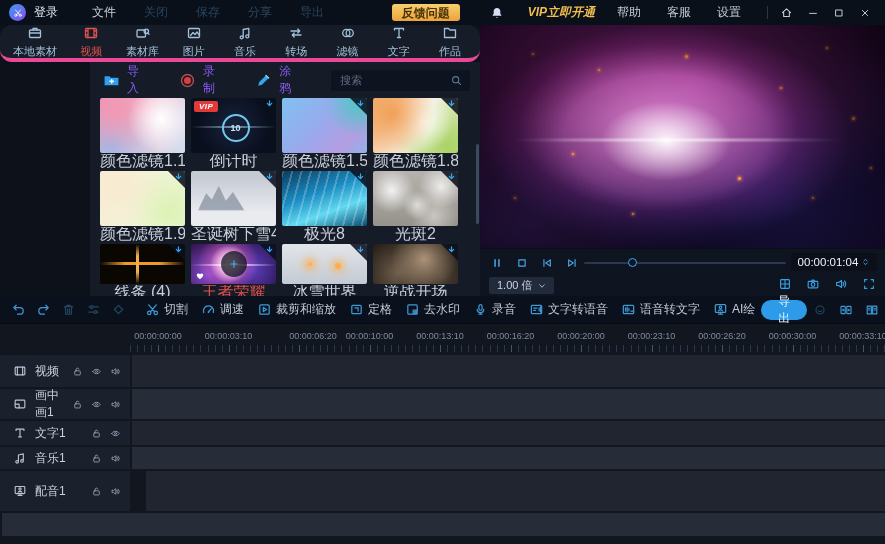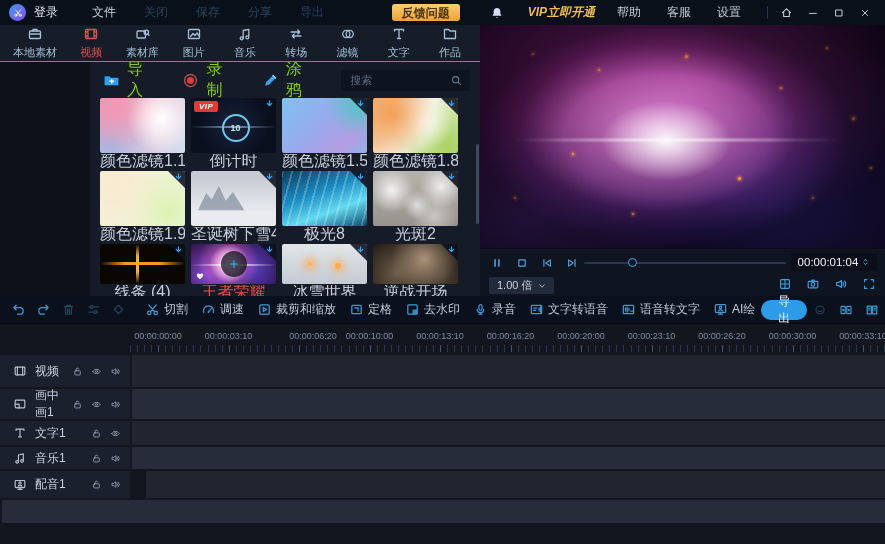--- a/index.html
+++ b/index.html
@@ -22,35 +22,35 @@
         color:#4a3106;font-weight:bold;font-size:12px;display:flex;align-items:center;}
   .bell{width:14px;height:14px;color:#d8dcf4;margin:0 24px 0 30px;}
   .vip-text{color:#f1bd4e;font-style:italic;font-weight:bold;margin-right:22px;}
   .tb-link{color:#c3cbd6;margin-right:26px;}
   .tb-sep{width:1px;height:13px;background:#2a3648;margin-right:12px;}
   .win-ic{width:13px;height:13px;color:#c6cdd8;margin-right:14px;}
   .win-ic.small{width:12px;height:12px;}
 
   
   .tabbar{position:absolute;left:0;top:25px;width:480px;height:37px;background:#161d29;display:flex;
-          justify-content:space-between;padding:0 13px;box-sizing:border-box;border-bottom:1px solid #ec4899;}
+          justify-content:space-between;padding:0 13px;box-sizing:border-box;border-bottom:4px solid #ec4899;border-radius:12px;}
   .tab{display:flex;flex-direction:column;align-items:center;justify-content:center;gap:3px;font-size:11px;color:#a3c0d8;min-width:34px;}
   .tab .ic{width:16px;height:16px;}
   .tab.active{color:#e0504e;}
 
   
   .sidebar{position:absolute;left:0;top:62px;width:90px;height:234px;background:#10151f;padding-top:11px;box-sizing:border-box;}
   .side-item{position:relative;height:27px;line-height:27px;padding-left:18px;font-size:12px;color:#b2bdca;}
   .side-item.active{color:#35a0ec;}
   .side-item.active::before{content:'';position:absolute;left:0;top:6px;width:3px;height:14px;background:#35a0ec;}
 
   
   .media{position:absolute;left:90px;top:62px;width:390px;height:234px;background:#151b27;overflow:hidden;}
   .media-toolbar{height:36px;display:flex;align-items:center;padding-left:13px;}
-  .mbtn{display:flex;align-items:center;gap:7px;font-size:16px;color:#84cc16;margin-right:30px;}
+  .mbtn{display:flex;align-items:center;gap:7px;font-size:12px;color:#8b5cf6;margin-right:30px;}
   .mbtn .ic{width:17px;height:17px;}
   .search{margin-left:auto;margin-right:10px;width:130px;height:21px;background:#0d131f;border-radius:2px;
           display:flex;align-items:center;padding:0 7px;}
   .search input{flex:1;background:transparent;border:none;outline:none;color:#aab6c6;font-size:11px;width:90px;font-family:inherit;}
   .search input::placeholder{color:#5d6d82;}
   .search .ic{width:13px;height:13px;color:#5d7émarche;}
   .search .ic{color:#5d7austin;}
   .search .ic{color:#5d7d96;}
   .thumb-rows{padding-left:10px;}
   .thumb-row{display:flex;gap:6px;margin-bottom:3px;}
@@ -866,21 +866,21 @@
               <span class="ic">
                 <svg viewBox="0 0 16 16">
                   <path d="M3 6.3v3.4h2.3L8.6 12V4L5.3 6.3z"></path>
                   <path d="M10.3 6.2a2.6 2.6 0 0 1 0 3.6M12 4.6a4.8 4.8 0 0 1 0 6.8"></path>
                 </svg>
               </span>
             </span>
           </div>
           <div class="tlane"></div>
         </div>
-        <div class="trow" style="height: 27px; gap: 14px;">
+        <div class="trow" style="height: 40px; gap: 14px;">
           <div class="thead">
             <span class="ic tic">
               <svg viewBox="0 0 16 16">
                 <rect x="2.5" y="2.8" width="11" height="8.2" rx="1"></rect>
                 <circle cx="8" cy="5.8" r="1.3"></circle>
                 <path d="M5.9 9.4c.5-1.3 3.7-1.3 4.2 0M8 11v2M5.8 13h4.4"></path>
               </svg>
             </span>
             <span>配音1</span>
             <span class="tstat">

